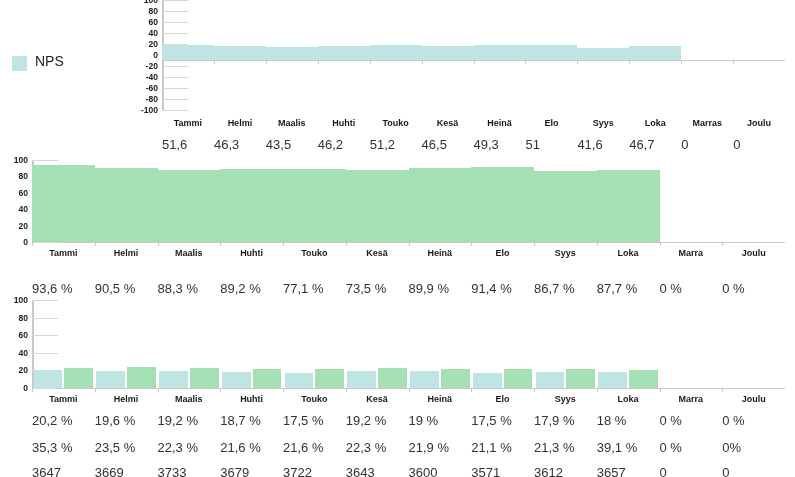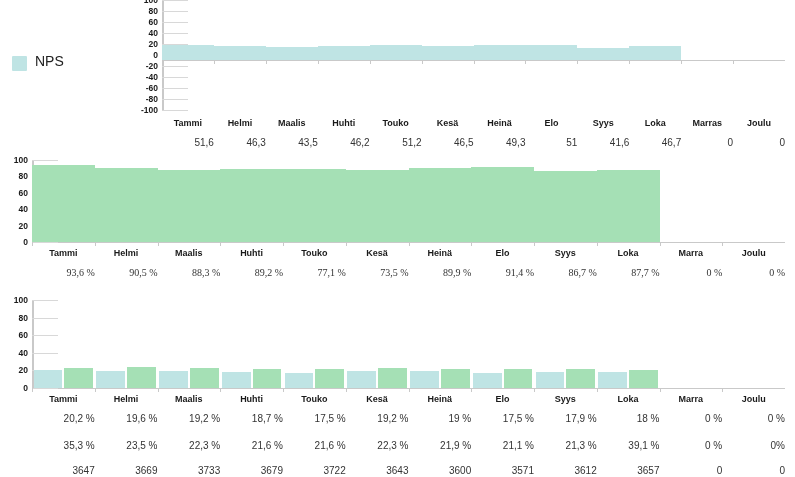--- a/index.html
+++ b/index.html
@@ -108,22 +108,22 @@
     flex: 1 1 0;
     text-align: center;
     font-size: 9px;
     font-weight: 700;
     color: #1a1a1a;
   }
 
   .valrow { position: absolute; left: 0; right: 0; display: flex; }
   .valrow > div {
     flex: 1 1 0;
-    text-align: right;
-    font-size: 10px;
+    text-align: left;
+    font-size: 13px;
     font-weight: 400;
     color: #333;
   }
 </style>
 </head>
 <body>
 
 <div class="page">
 
   <div class="chart-block" id="chart1" style="left:0; top:0; width:795px; height:152px;">
@@ -330,21 +330,21 @@
           <div>Huhti</div>
           <div>Touko</div>
           <div>Kesä</div>
           <div>Heinä</div>
           <div>Elo</div>
           <div>Syys</div>
           <div>Loka</div>
           <div>Marra</div>
           <div>Joulu</div>
         </div>
-      <div class="valrow" id="c2vals" style="top:107px;font-family:Liberation Serif, serif;">
+      <div class="valrow" id="c2vals" style="top:121px;">
           <div>93,6 %</div>
           <div>90,5 %</div>
           <div>88,3 %</div>
           <div>89,2 %</div>
           <div>77,1 %</div>
           <div>73,5 %</div>
           <div>89,9 %</div>
           <div>91,4 %</div>
           <div>86,7 %</div>
           <div>87,7 %</div>

